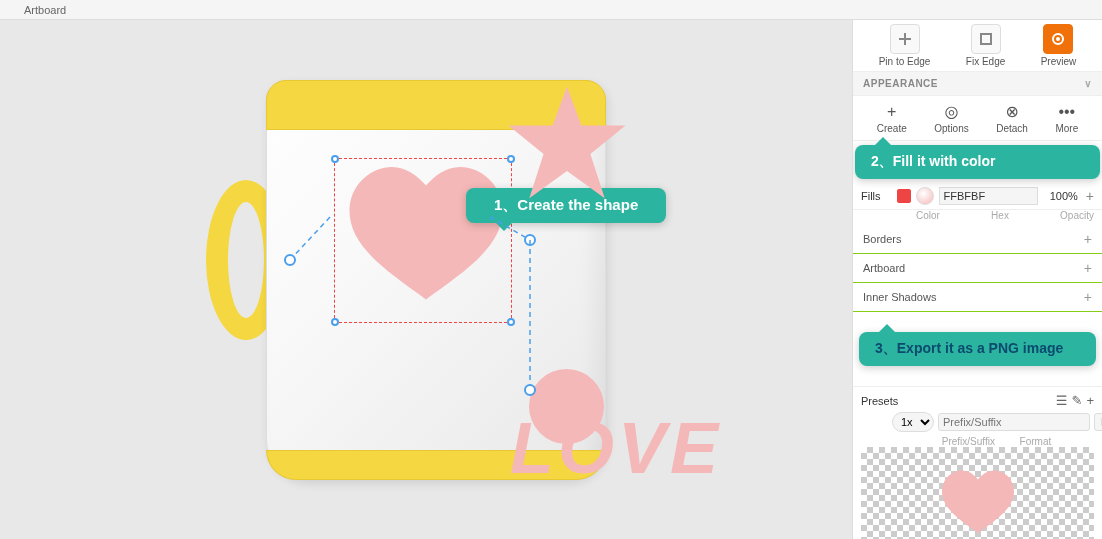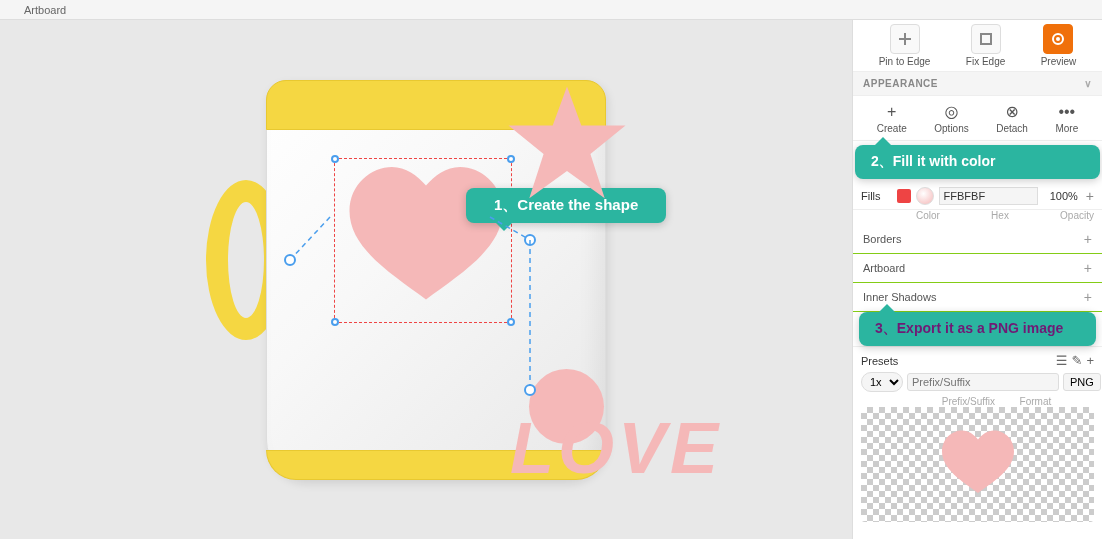--- a/index.html
+++ b/index.html
@@ -370,26 +370,26 @@
     }
     .section-row-add {
       font-size: 14px;
       color: #999;
     }
 
     
     .tooltip-3 {
       position: relative;
       background: #2bb5a0;
-      color: #701a75;
+      color: #0c4a6e;
       padding: 8px 16px;
       border-radius: 8px;
       font-size: 14px;
       font-weight: 600;
-      margin: 0 6px;
+      margin: 20px 6px;
       box-shadow: 0 2px 8px rgba(0,0,0,0.2);
     }
     .tooltip-3::before {
       content: '';
       position: absolute;
       top: -8px;
       left: 20px;
       border-left: 8px solid transparent;
       border-right: 8px solid transparent;
       border-bottom: 8px solid #2bb5a0;
@@ -422,20 +422,21 @@
       gap: 4px;
       margin-bottom: 4px;
     }
     .export-select {
       background: #f5f5f5;
       border: 1px solid #ddd;
       border-radius: 10px;
       padding: 2px 4px;
       font-size: 11px;
       width: 50px;
+      margin-left: 31px;
     }
     .export-input {
       background: #f5f5f5;
       border: 1px solid #ddd;
       border-radius: 3px;
       padding: 2px 4px;
       font-size: 11px;
       flex: 1;
     }
     .export-format {

